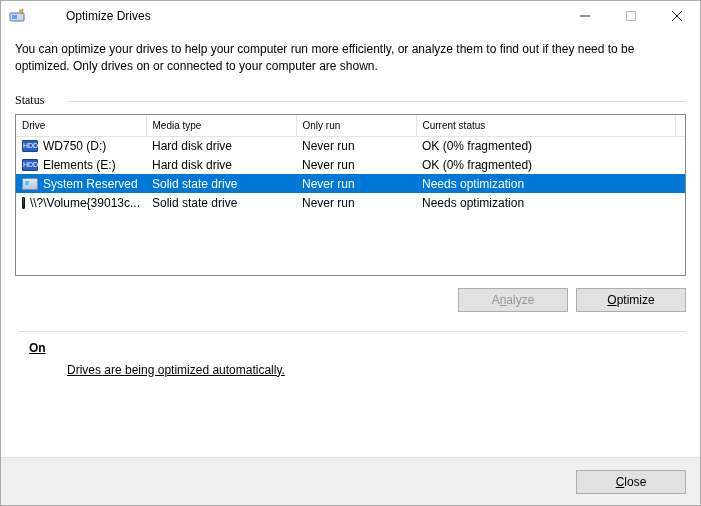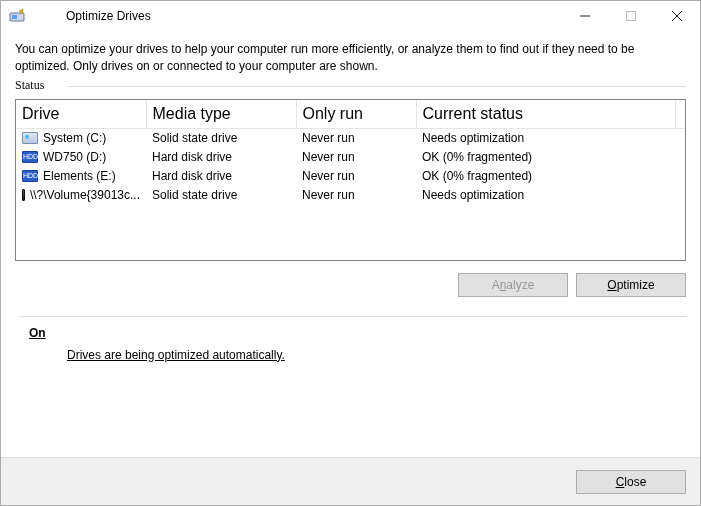--- a/index.html
+++ b/index.html
@@ -29,39 +29,39 @@
     .win-btn {
       width: 46px; height: 100%;
       display: flex; align-items: center; justify-content: center;
       font-size: 10px; font-family: "Segoe UI Symbol", sans-serif;
       color: #222;
     }
     .win-btn.disabled { color: #bbb; }
     .content {
       padding: 10px 14px 0 14px;
     }
-    .description { line-height: 1.4; margin-bottom: 3px; }
+    .description { line-height: 1.4; margin-bottom: 18px; }
     .status-row { display: flex; align-items: center; }
     .status-row .lbl { margin-right: 20px; font-family: Liberation Serif, serif; }
     .status-row .line { flex:1; height:1px; background:#ddd; position: relative; top:1px; margin-left:4px;}
     .table-wrap {
       border: 1px solid #828790;
       height: 162px;
       overflow: hidden;
       margin-top: 6px;
     }
     table { width: 100%; border-collapse: collapse; table-layout: fixed; }
     thead th {
       text-align: left;
       font-weight: normal;
       padding: 5px 6px;
       border-bottom: 1px solid #e5e5e5;
       border-right: 1px solid #e5e5e5;
       background: #fff;
-      font-size: 16px;
+      font-size: 10px;
     }
     thead th:last-child { border-right: none; }
     tbody td {
       padding: 2px 6px;
       white-space: nowrap;
       overflow: hidden;
       text-overflow: ellipsis;
       font-size: 12px;
       height: 19px;
     }
@@ -161,49 +161,49 @@
           <th>Media type</th>
           <th>Only run</th>
           <th>Current status</th>
           <th></th>
         </tr>
       </thead>
       <tbody id="drive-rows">
           <tr>
             <td>
               <div class="drive-cell">
-                <span class="drv-icon drv-ssd"></span>
-                <span>System (C:)</span>
-              </div>
-            </td>
-            <td>Solid state drive</td>
-            <td>Never run</td>
-            <td colspan="2">Needs optimization</td>
-          </tr>
-          <tr>
-            <td>
-              <div class="drive-cell">
                 <span class="drv-icon drv-hdd">HDD</span>
                 <span>WD750 (D:)</span>
               </div>
             </td>
             <td>Hard disk drive</td>
             <td>Never run</td>
             <td colspan="2">OK (0% fragmented)</td>
           </tr>
           <tr>
             <td>
               <div class="drive-cell">
                 <span class="drv-icon drv-hdd">HDD</span>
                 <span>Elements (E:)</span>
               </div>
             </td>
             <td>Hard disk drive</td>
             <td>Never run</td>
             <td colspan="2">OK (0% fragmented)</td>
+          </tr>
+          <tr class="selected">
+            <td>
+              <div class="drive-cell">
+                <span class="drv-icon drv-ssd"></span>
+                <span>System Reserved</span>
+              </div>
+            </td>
+            <td>Solid state drive</td>
+            <td>Never run</td>
+            <td colspan="2">Needs optimization</td>
           </tr>
           <tr>
             <td>
               <div class="drive-cell">
                 <span class="drv-icon drv-dark"></span>
                 <span>\\?\Volume{39013c...</span>
               </div>
             </td>
             <td>Solid state drive</td>
             <td>Never run</td>

